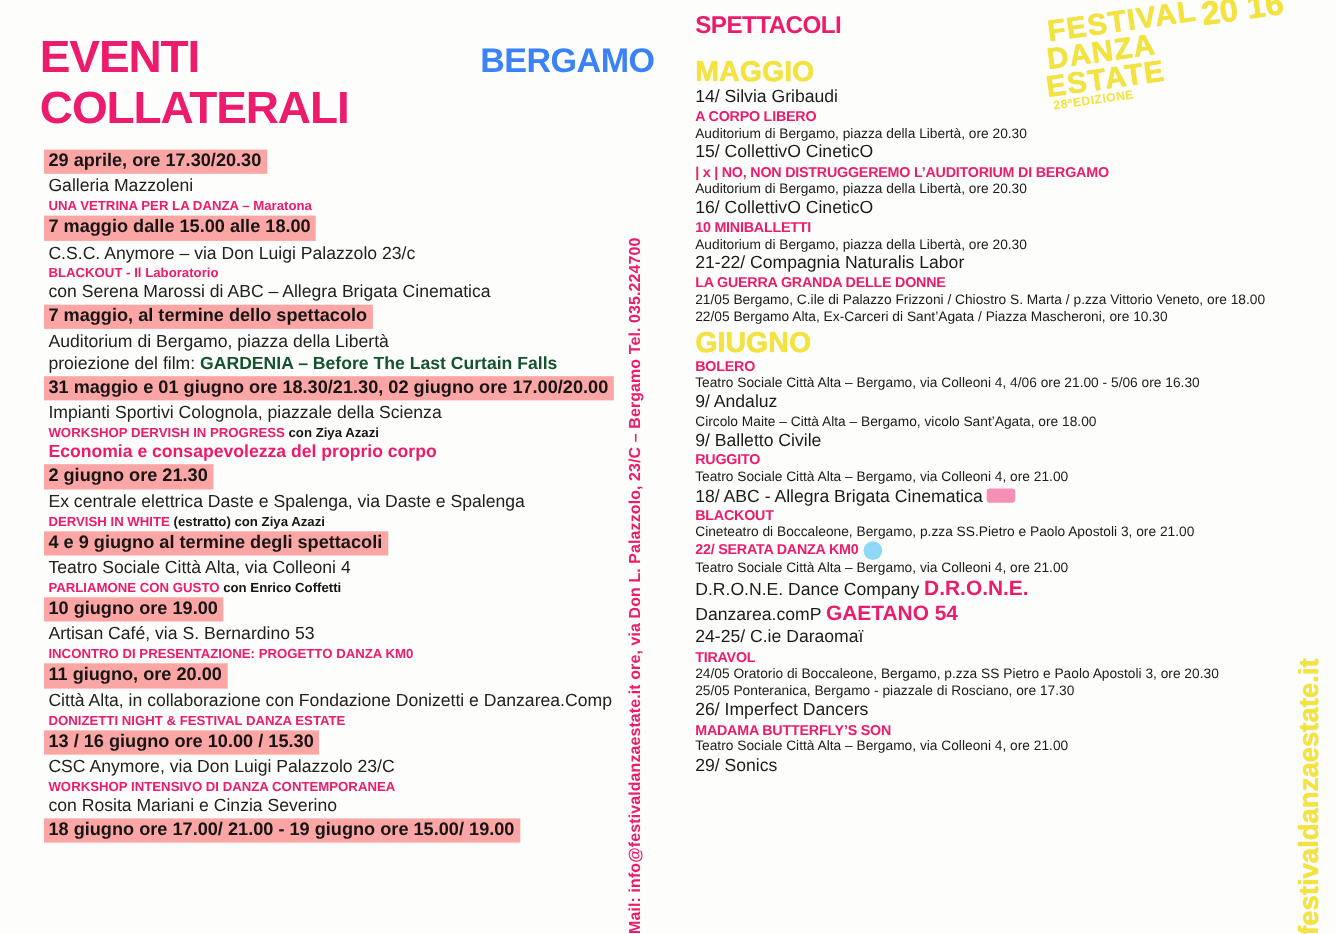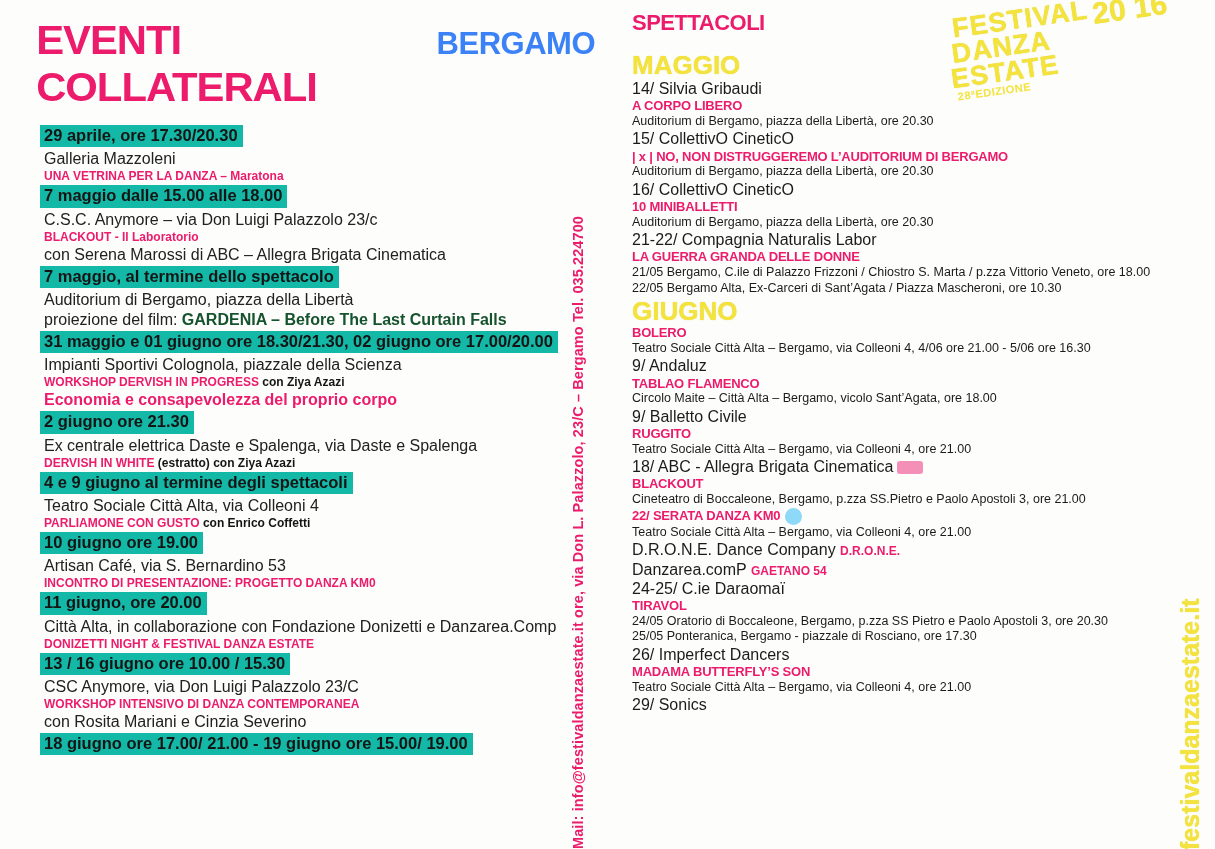--- a/index.html
+++ b/index.html
@@ -20,21 +20,21 @@
     width: 1215px;
     height: 849px;
     background: #fdfdfb;
   }
   
   .left-col {
     position: absolute;
     left: 0; top: 0;
     width: 595px;
     height: 849px;
-    padding: 5px 0 0 28px;
+    padding: 16px 0 0 28px;
     box-sizing: border-box;
   }
   .left-title {
     display: flex;
     align-items: baseline;
     gap: 14px;
     margin: 12px 0 14px 12px;
   }
   .left-title .big {
     font-size: 41px;
@@ -52,21 +52,21 @@
     letter-spacing: -0.5px;
   }
   .ev-list {
     margin-left: 12px;
   }
   .ev {
     margin-bottom: 1px;
   }
   .hl {
     display: inline-block;
-    background: #14b8a6;
+    background: #fca5a5;
     color: #151515;
     font-size: 16.5px;
     font-weight: bold;
     padding: 2px 5px 3px 4px;
     line-height: 1.05;
     margin-bottom: 2px;
   }
   .venue {
     font-size: 16px;
     color: #212121;
@@ -160,21 +160,21 @@
     color: #ec1b6b;
     line-height: 1.2;
     letter-spacing: -0.2px;
   }
   .r-venue {
     font-size: 12.5px;
     color: #1b1b1b;
     line-height: 1.25;
   }
   .r-name-inline {
-    font-size: 12px;
+    font-size: 19px;
     font-weight: bold;
     color: #ec1b6b;
     line-height: 1.2;
   }
   .r-plain {
     font-size: 16px;
     color: #1b1b1b;
     line-height: 1.2;
   }
   
@@ -385,21 +385,20 @@
 
     <div class="r-month">GIUGNO</div>
 
     <div class="r-item">
       <div class="r-name">BOLERO</div>
       <div class="r-venue">Teatro Sociale Città Alta – Bergamo, via Colleoni 4, 4/06 ore 21.00 - 5/06 ore 16.30</div>
     </div>
 
     <div class="r-item">
       <div class="r-date">9/ Andaluz</div>
-      <div class="r-name">TABLAO FLAMENCO</div>
       <div class="r-venue">Circolo Maite – Città Alta – Bergamo, vicolo Sant’Agata, ore 18.00</div>
     </div>
 
     <div class="r-item">
       <div class="r-date">9/ Balletto Civile</div>
       <div class="r-name">RUGGITO</div>
       <div class="r-venue">Teatro Sociale Città Alta – Bergamo, via Colleoni 4, ore 21.00</div>
     </div>
 
     <div class="r-item">

